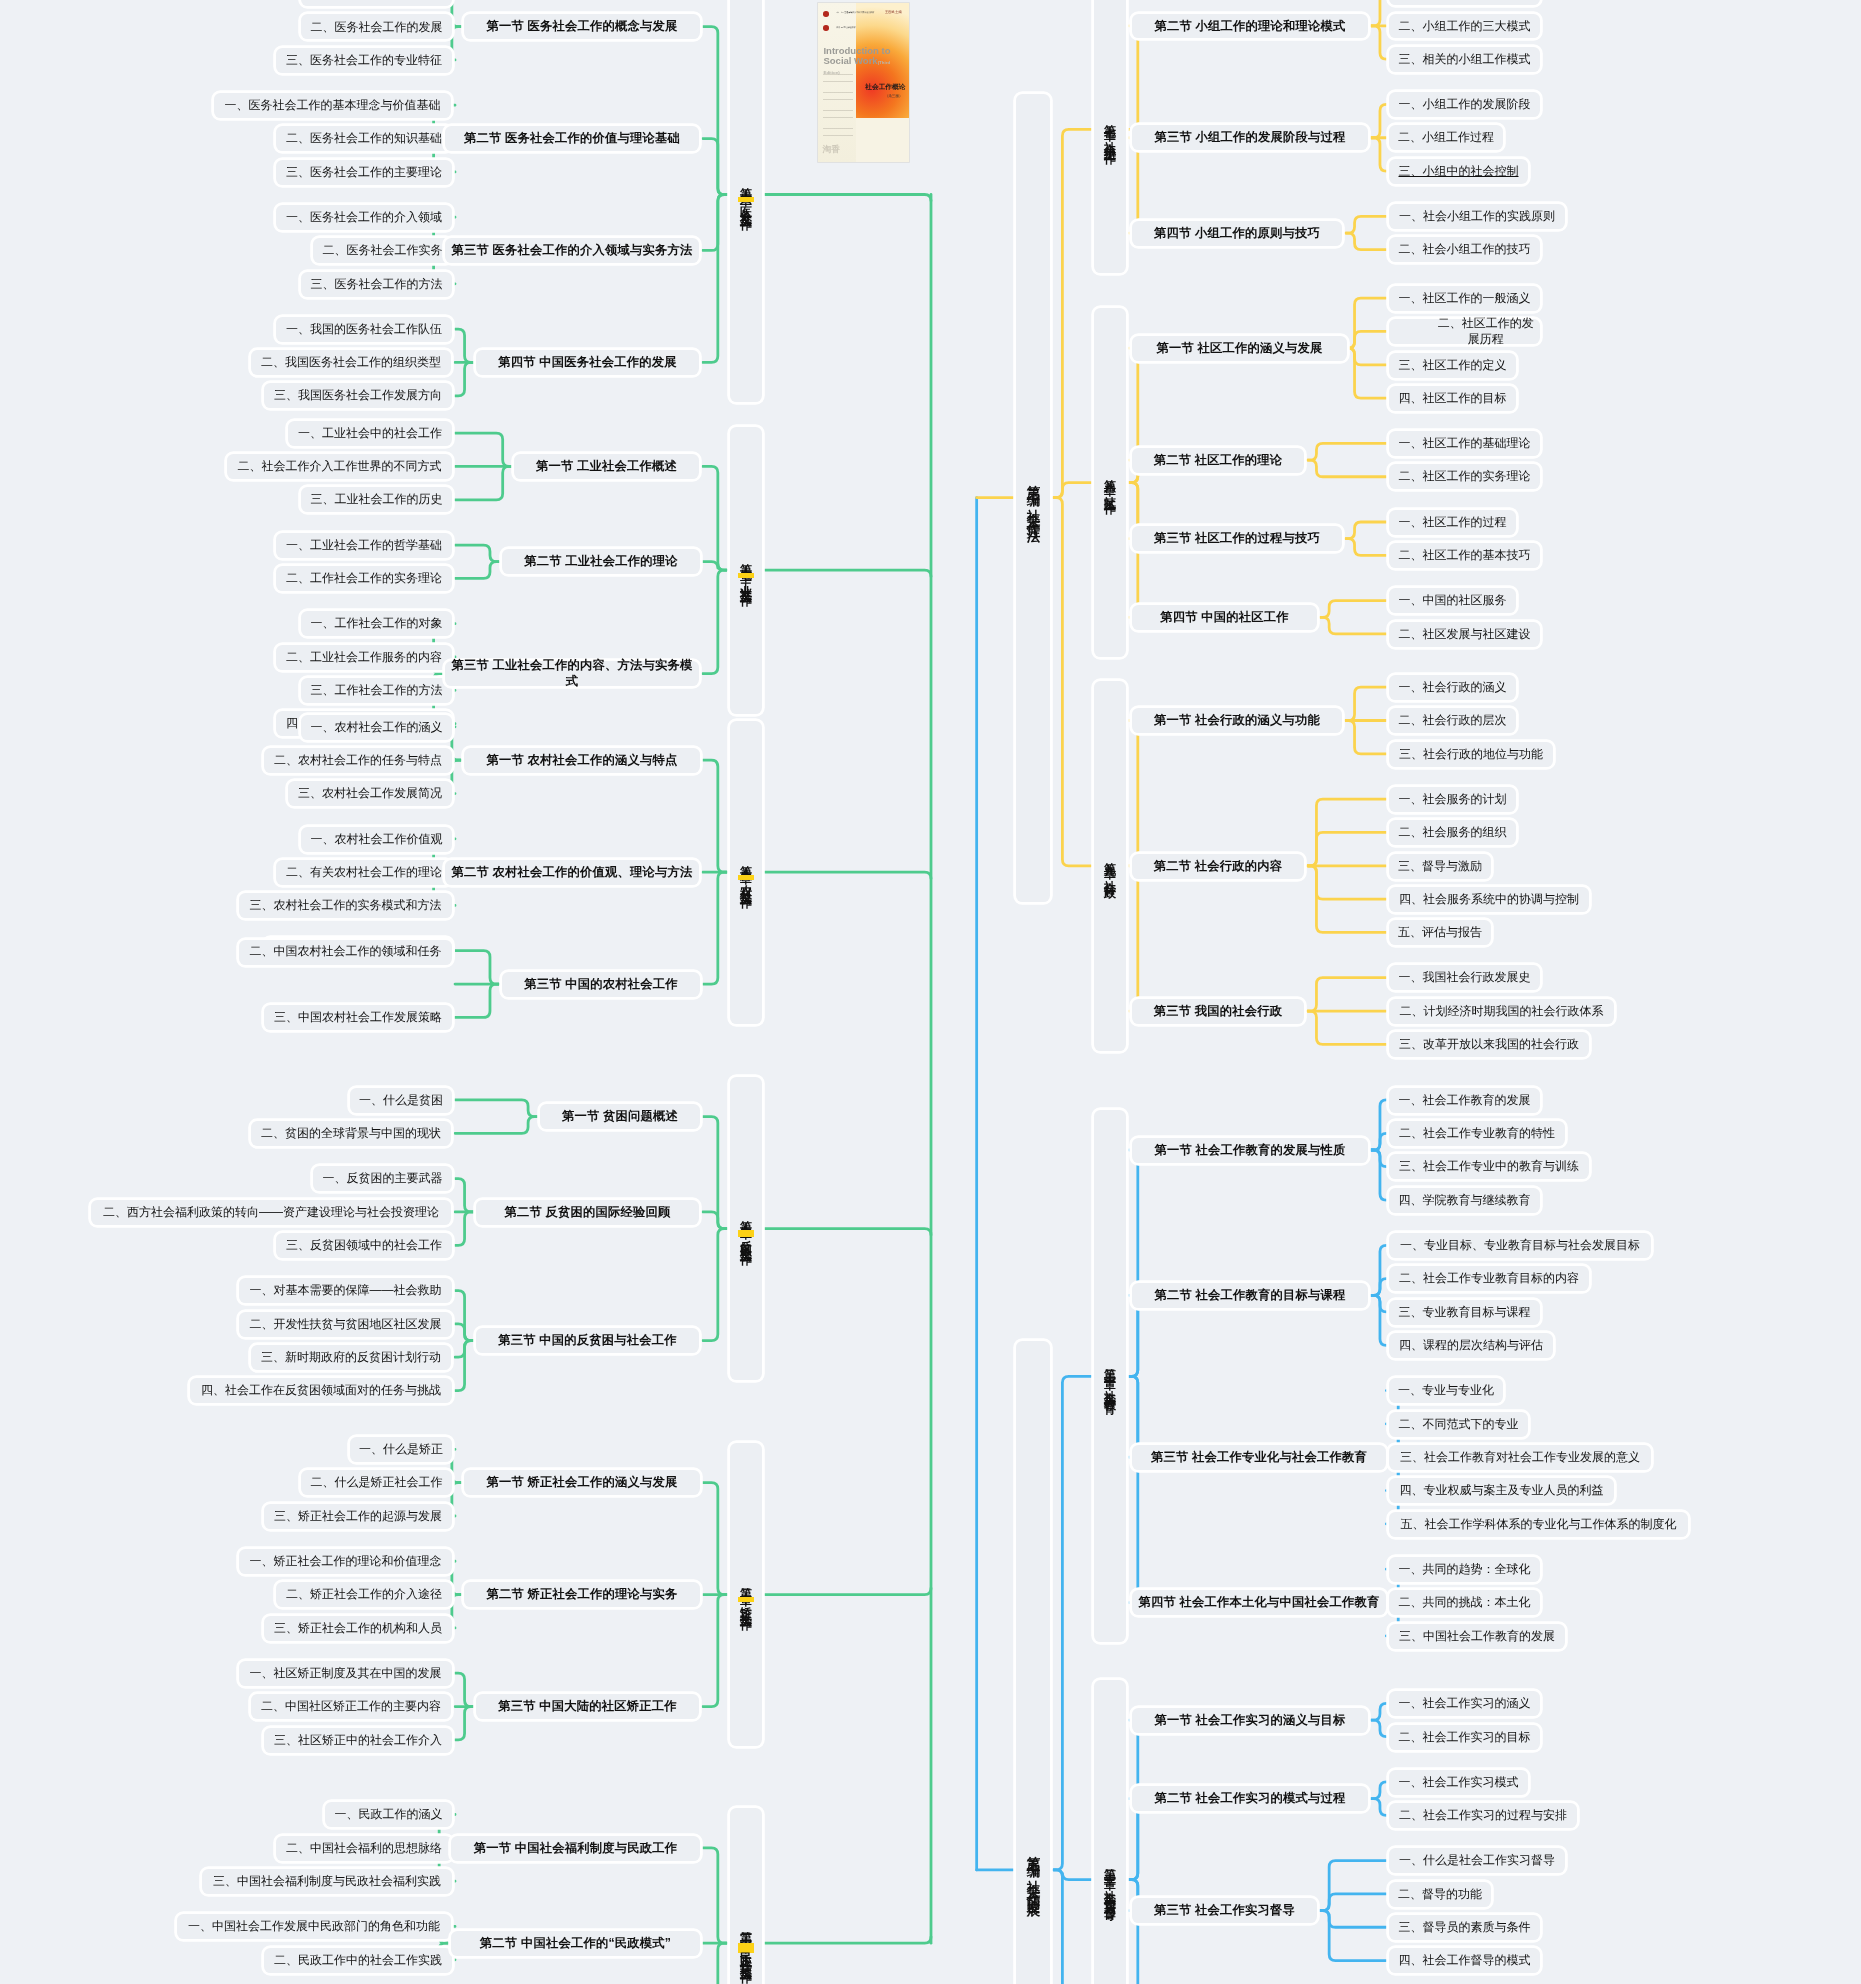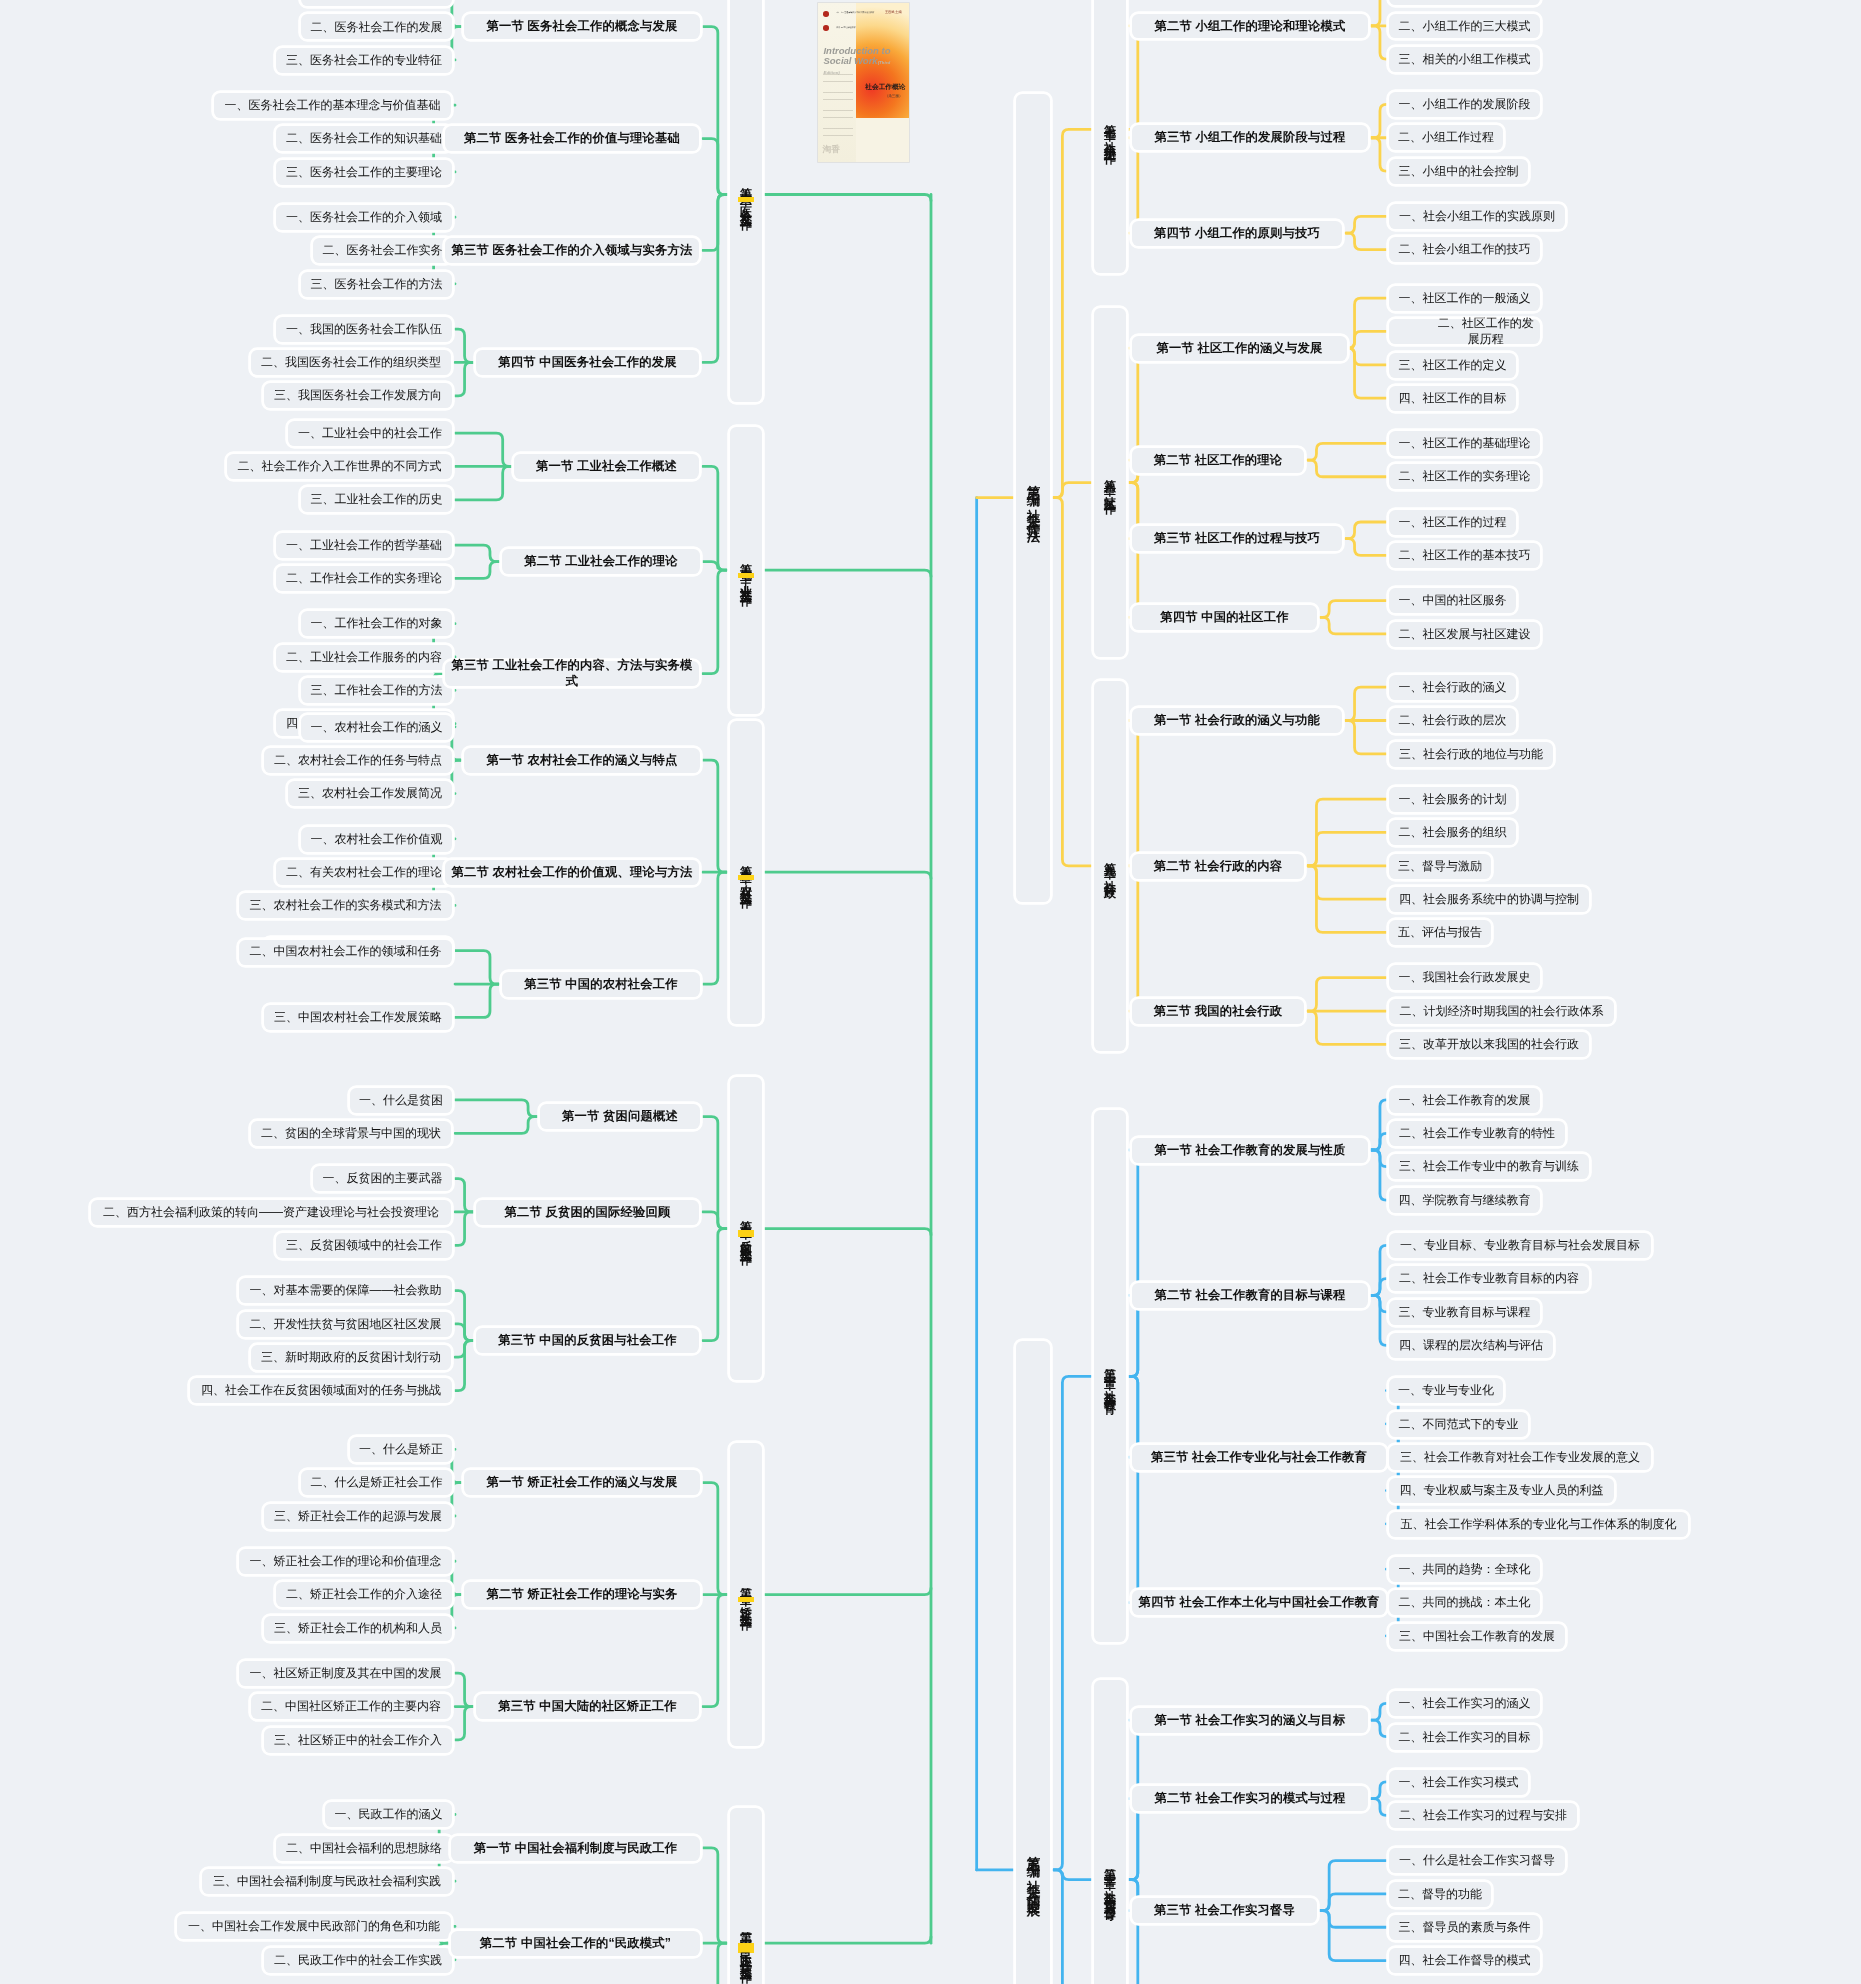--- a/index.html
+++ b/index.html
@@ -56,21 +56,20 @@
     position:absolute; left:6%; width:5.6px; height:5.6px; border-radius:50%;
     background:#b3281d;
   }
   .cover .badge-t {
     position:absolute; left:20%; font-size:2px; color:#444; white-space:nowrap;
   }
   .cover .eng {
     position:absolute; left:6%; top:27%; width:90%;
     font-size:9.5px; font-weight:700; color:#9b9b96; line-height:1.05;
     font-family:"Liberation Sans", sans-serif;
-    font-style:italic;
   }
   .cover .eng span.ed { font-size:4.4px; font-weight:700; color:#b9b7ae; }
   .cover .cn-title {
     position:absolute; right:4%; top:50%; font-size:6.7px; font-weight:700; color:#1a1a1a;
     white-space:nowrap;
   }
   .cover .cn-ed {
     position:absolute; right:7%; top:57%; font-size:3.6px; color:#333; white-space:nowrap;
   }
   .cover .author {
@@ -382,21 +381,21 @@
         <span style="display: inline-block; height: 10.3px;">　</span>
         <span class="hl">民政工作</span>
         <span>与社会工作</span>
       </div>
       <div class="node leaf" style="left: 1389px; top: -20px; width: 151px; height: 24.6px;">一、小组工作的理论基础</div>
       <div class="node leaf" style="left: 1389px; top: 13.5px; width: 151px; height: 24.6px;">二、小组工作的三大模式</div>
       <div class="node leaf" style="left: 1389px; top: 47px; width: 151px; height: 24.6px;">三、相关的小组工作模式</div>
       <div class="node section" style="left: 1132px; top: 13.5px; width: 236px; height: 24.6px;">第二节  小组工作的理论和理论模式</div>
       <div class="node leaf" style="left: 1389px; top: 92px; width: 151px; height: 24.6px;">一、小组工作的发展阶段</div>
       <div class="node leaf" style="left: 1389px; top: 125px; width: 114px; height: 24.6px;">二、小组工作过程</div>
-      <div class="node leaf" style="left: 1389px; top: 159px; width: 139px; height: 24.6px;">三、小组中的社会控制</div>
+      <div class="node leaf" style="left: 1389px; top: 159px; width: 139px; height: 24.6px; text-decoration: underline;">三、小组中的社会控制</div>
       <div class="node section" style="left: 1132px; top: 125px; width: 236px; height: 24.6px;">第三节  小组工作的发展阶段与过程</div>
       <div class="node leaf" style="left: 1389px; top: 204px; width: 176px; height: 24.6px;">一、社会小组工作的实践原则</div>
       <div class="node leaf" style="left: 1389px; top: 237px; width: 151px; height: 24.6px;">二、社会小组工作的技巧</div>
       <div class="node section" style="left: 1132px; top: 221px; width: 210px; height: 24.6px;">第四节  小组工作的原则与技巧</div>
       <div class="node chapter" style="left: 1094px; top: -14px; width: 32px; height: 287px;">
         <span>第七章</span>
         <span style="display: inline-block; height: 10.3px;">　</span>
         <span>社会小组工作</span>
       </div>
       <div class="node leaf" style="left: 1389px; top: 286px; width: 151px; height: 24.6px;">一、社区工作的一般涵义</div>

